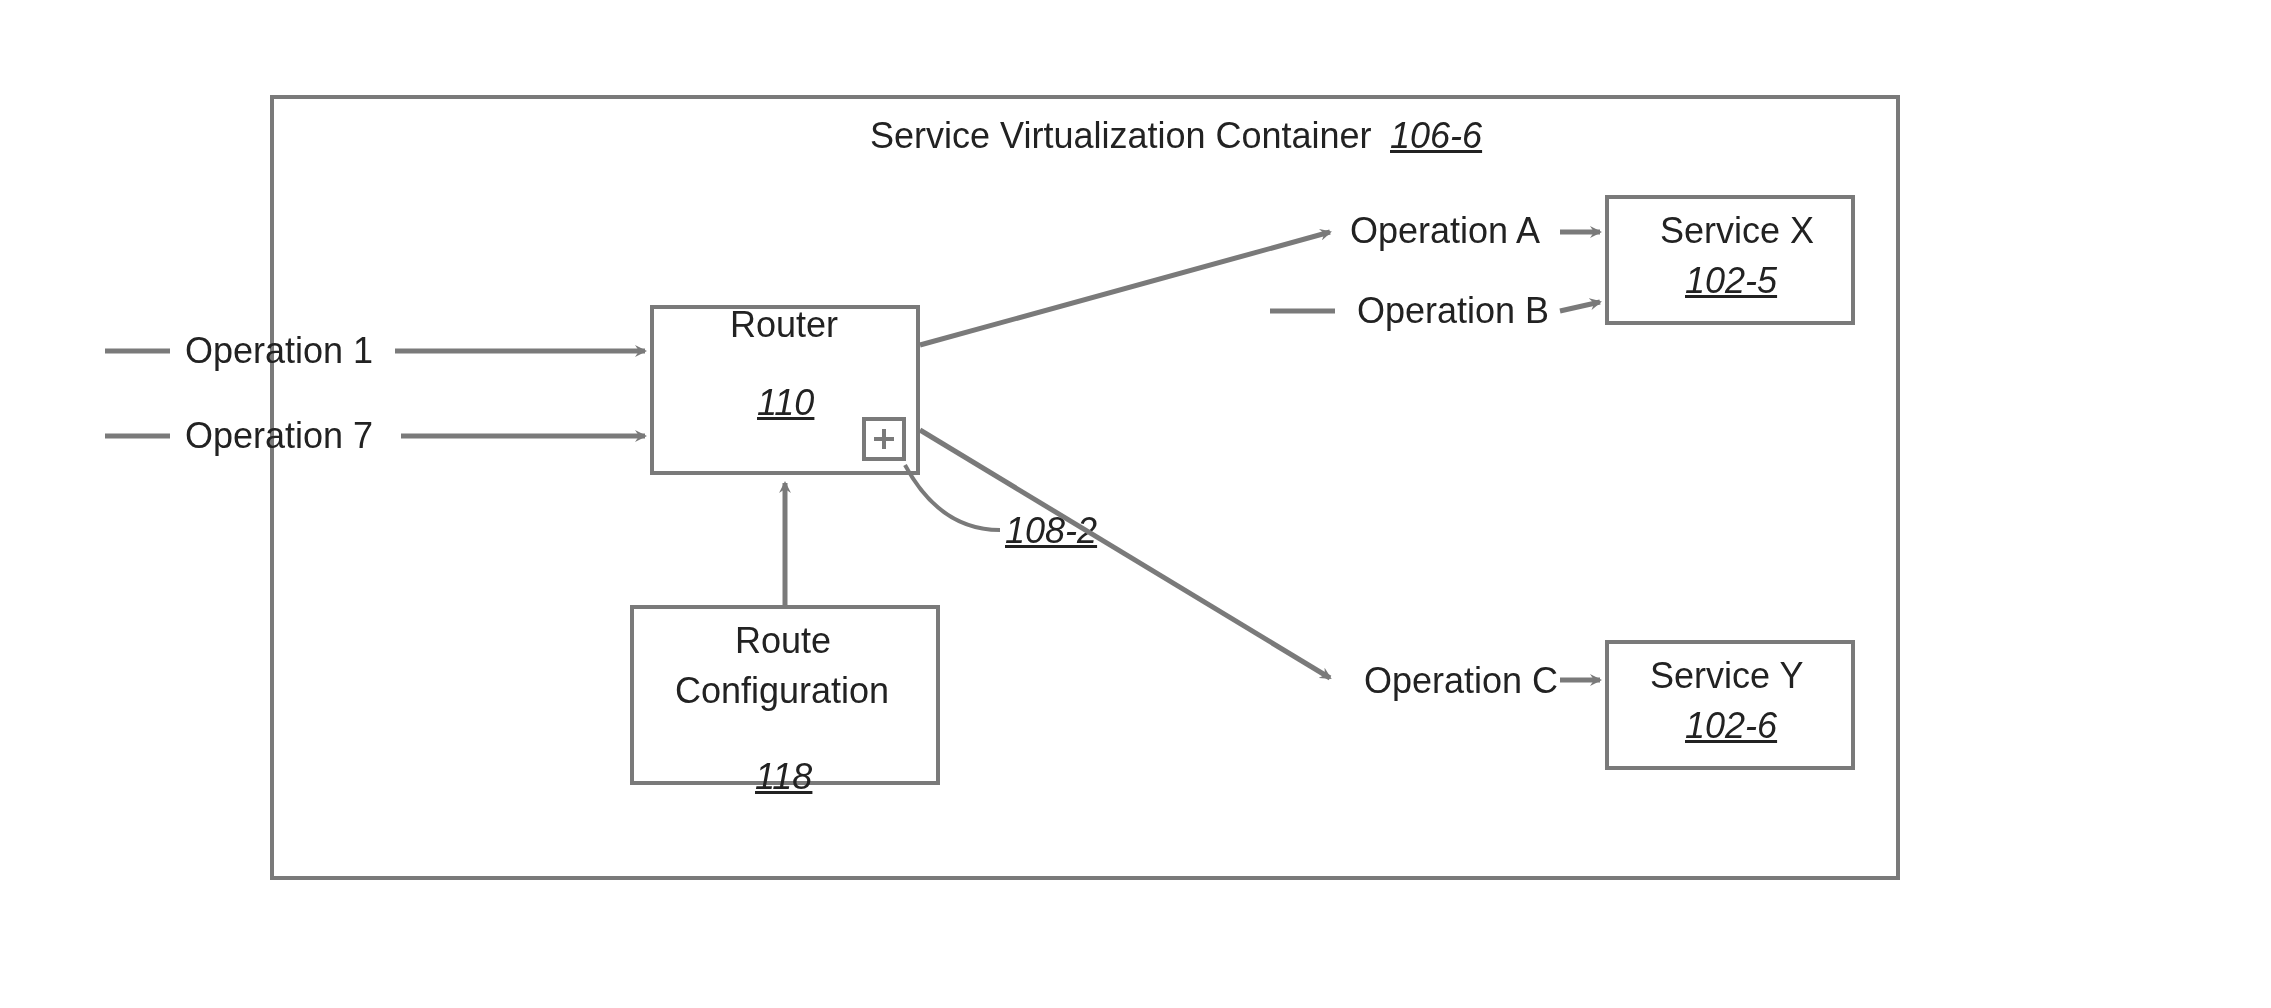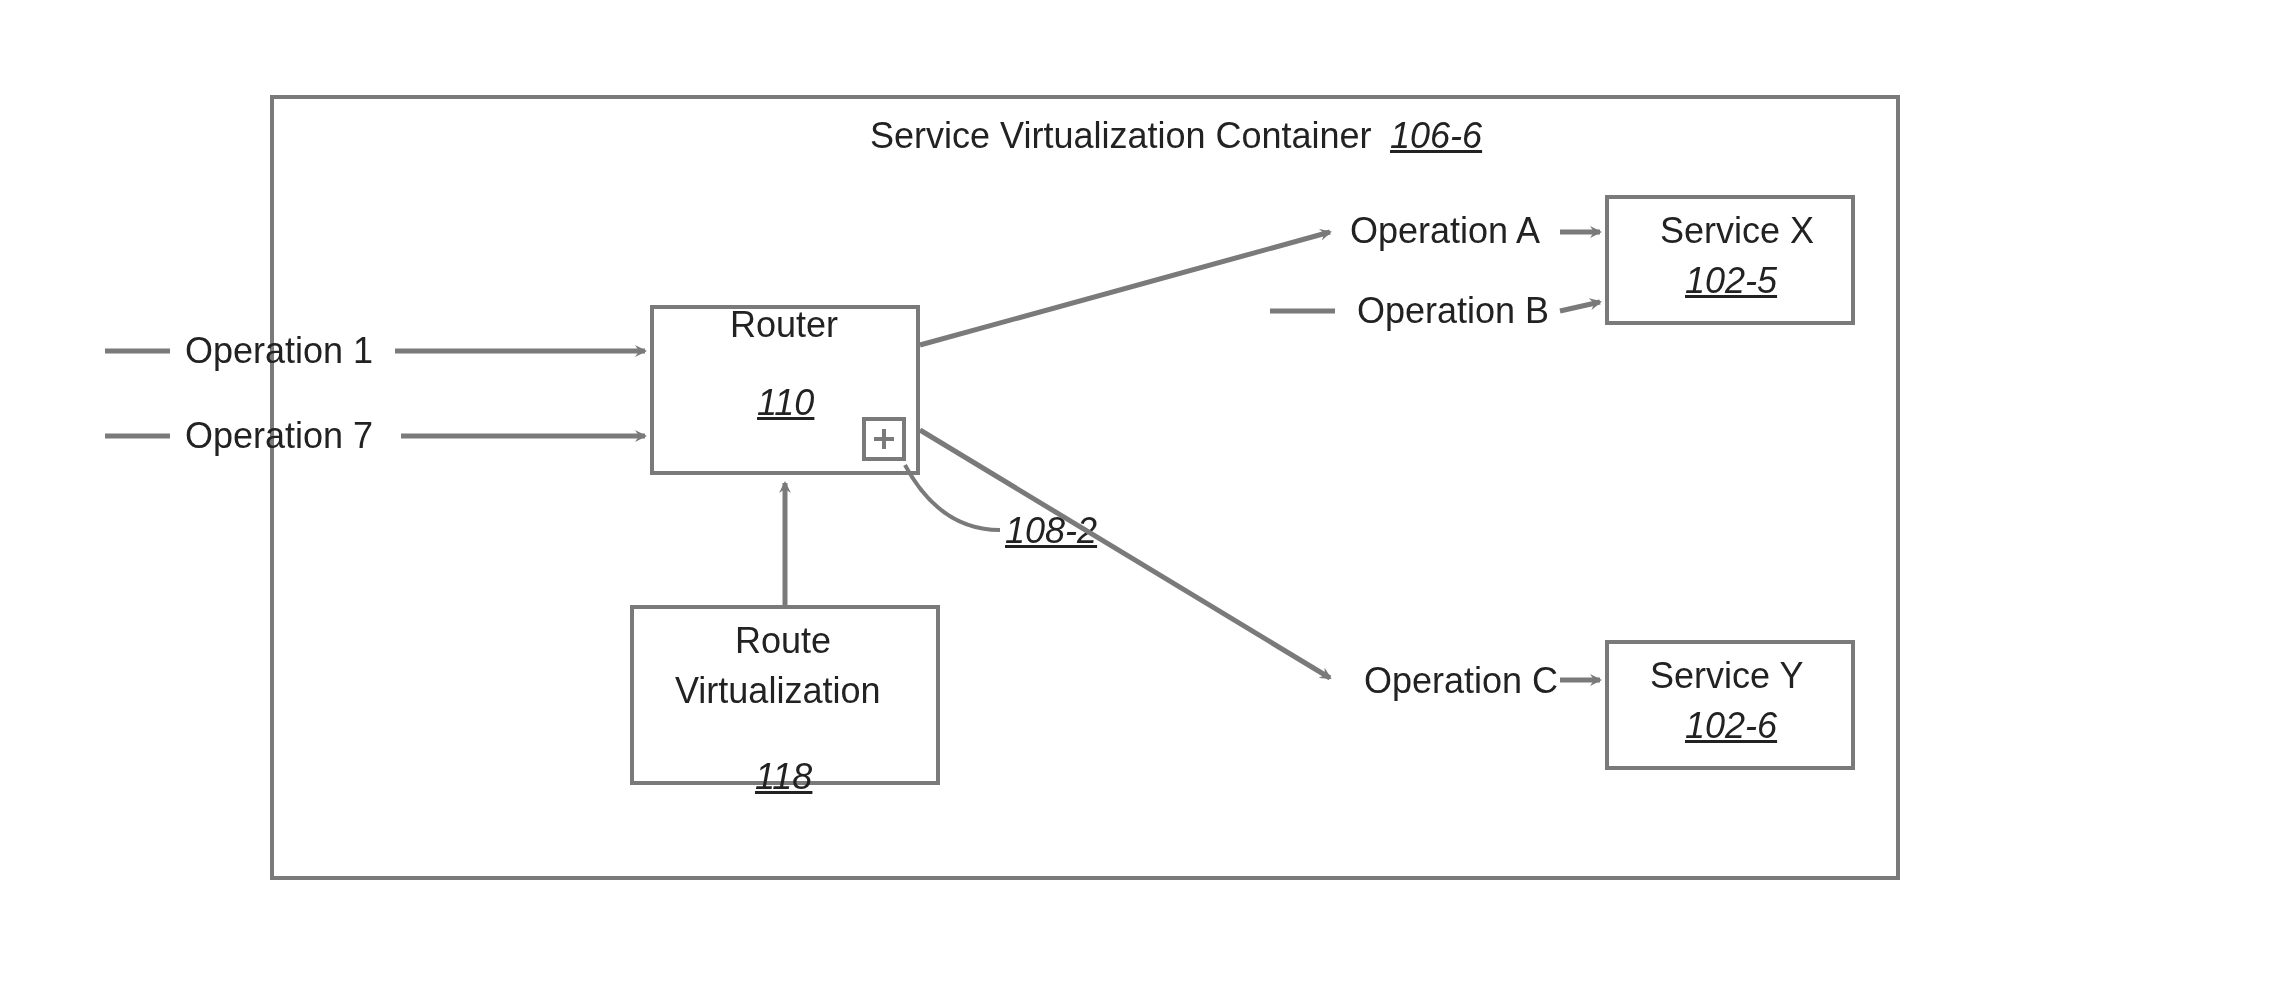--- a/index.html
+++ b/index.html
@@ -67,21 +67,21 @@
     <line x1="12" y1="2" x2="12" y2="22" stroke="#7a7a7a" stroke-width="4"></line>
     <line x1="2" y1="12" x2="22" y2="12" stroke="#7a7a7a" stroke-width="4"></line>
   </svg>
 </div>
 
 <div class="label ital" style="left:1005px; top:510px;">108-2</div>
 
 <div class="box" style="left:630px; top:605px; width:310px; height:180px;">
 </div>
 <div class="label" style="left:735px; top:620px;">Route</div>
-<div class="label" style="left:675px; top:670px;">Virtualization</div>
+<div class="label" style="left:675px; top:670px;">Configuration</div>
 <div class="label ital" style="left:755px; top:756px;">118</div>
 
 <div class="label" style="left:1350px; top:210px;">Operation A</div>
 <div class="label" style="left:1350px; top:290px;margin-left:7px;">Operation B</div>
 <div class="label" style="left:1350px; top:660px;margin-left:14px;">Operation C</div>
 
 <div class="box" style="left:1605px; top:195px; width:250px; height:130px;">
 </div>
 <div class="label" style="left:1660px; top:210px;">Service X</div>
 <div class="label ital" style="left:1685px; top:260px;">102-5</div>

